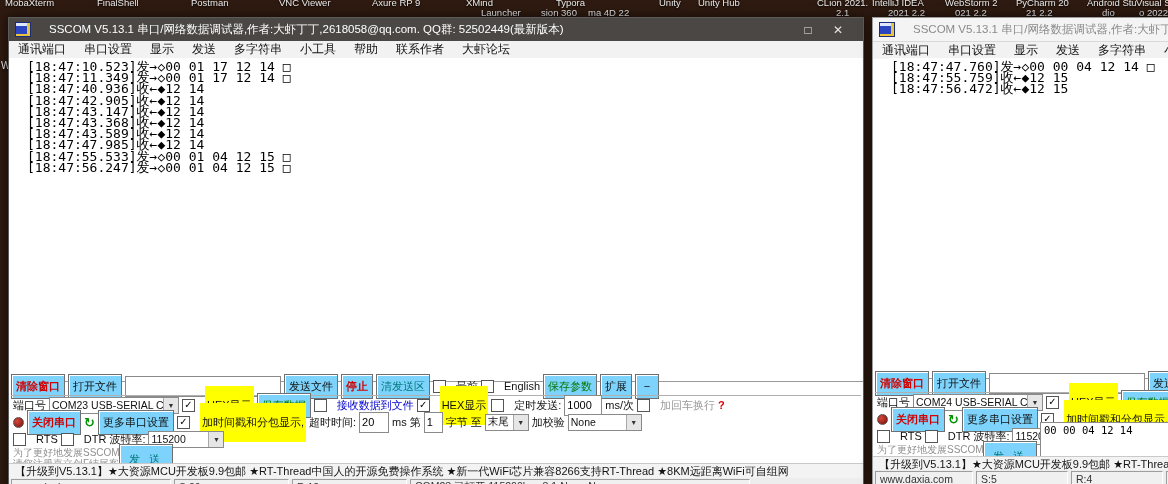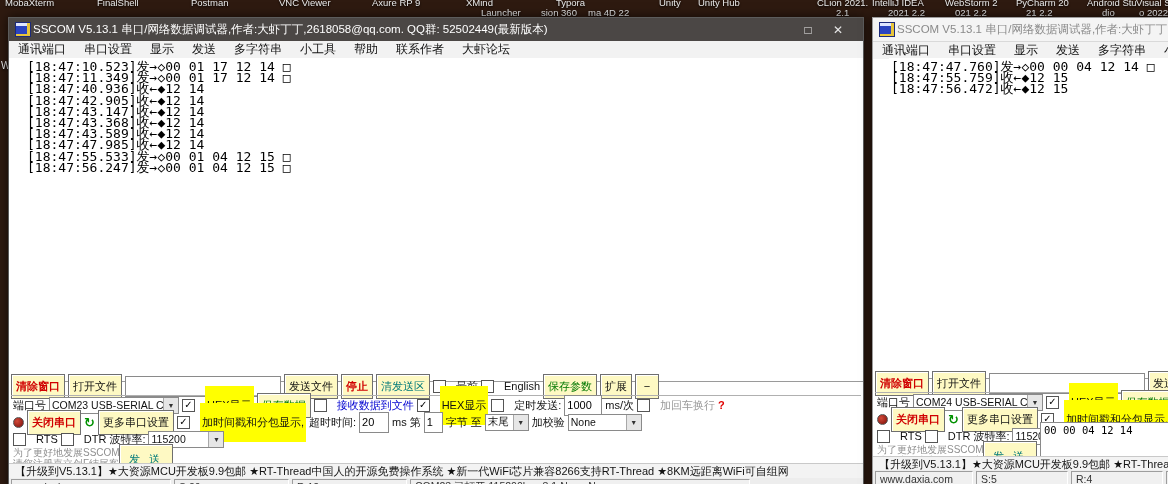--- a/index.html
+++ b/index.html
@@ -11,41 +11,41 @@
       repeating-linear-gradient(90deg, rgba(255,255,255,0.06) 0 2px, rgba(255,255,255,0) 2px 88px),
       repeating-linear-gradient(90deg, rgba(0,0,0,0.38) 0 3px, rgba(0,0,0,0) 3px 141px),
       linear-gradient(180deg,#41251६,#341c10 40%,#2a1409);
   }
   .desk-label{position:absolute;color:#e9e9e9;font-size:9.5px;white-space:nowrap;text-shadow:0 1px 2px #000;}
   .desk-row1 .desk-label{top:-3px;}
   .desk-row2 .desk-label{top:7px;}
   .w-frag{position:absolute;left:1px;top:60px;color:#f2f2f2;font-size:10px;text-shadow:0 1px 2px #000;}
 
   .win{position:absolute;background:#fff;border:1px solid #5c5c5c;box-shadow:0 0 10px rgba(0,0,0,.65);}
-  .titlebar{height:23px;display:flex;align-items:center;gap:2px;padding:0 6px;font-size:11.5px;white-space:nowrap;overflow:hidden;}
+  .titlebar{height:23px;display:flex;align-items:center;gap:18px;padding:0 6px;font-size:11.5px;white-space:nowrap;overflow:hidden;}
   .titlebar.dark{background:#4b4745;color:#fff;}
   .titlebar.light{background:#f4f4f4;color:#8a8a8a;border-bottom:1px solid #d9d9d9;}
   .appicon{width:14px;height:13px;flex:0 0 14px;border:1px solid #1c2a7a;background:linear-gradient(180deg,#dfe6ff 0 3px,#2b44c0 3px);box-shadow:inset -2px -2px 0 #f3c greet;}
   .appicon{box-shadow:inset -3px -2px 0 #e8c53a;}
   .t-title{flex:1;overflow:hidden;white-space:nowrap;}
   .tb-btns{display:flex;gap:16px;padding-right:12px;color:#e6e6e6;font-size:12px;}
   .tb-btn{width:14px;text-align:center;cursor:default;}
 
   .menubar{height:17px;background:#f2f2f2;display:flex;align-items:center;font-size:12px;color:#111;}
   .menubar > div{padding:0 9px;white-space:nowrap;}
 
   .terminal{position:absolute;left:16px;right:0;background:#fff;border-bottom:1px solid #9a9a9a;
     font-family:"DejaVu Sans Mono",monospace;font-size:13px;line-height:11.2px;color:#000;
     padding:3px 0 0 2px;overflow:hidden;white-space:pre;}
   .tline{white-space:pre;}
 
   .row{position:absolute;display:flex;align-items:center;gap:3px;font-size:11px;color:#111;white-space:nowrap;}
   .rowline{position:absolute;left:2px;right:2px;border-bottom:1px solid #b0b0b0;height:0;}
 
-  .btn{background:#fef9c3;border:1px solid #6f6f6f;box-shadow:inset 1px 1px 0 #fff;
+  .btn{background:#7dd3fc;border:1px solid #6f6f6f;box-shadow:inset 1px 1px 0 #fff;
        display:inline-flex;align-items:center;justify-content:center;height:15px;padding:4px 4px;font-size:11px;}
   .btn.red{color:#d00000;font-weight:bold;}
   .btn.green{color:#007800;}
   .btn.teal{color:#007a7a;}
   .btn.send{height:20px;font-weight:normal;color:#007a7a;letter-spacing:3px;}
   .tinput{height:13px;border:1px solid #8a8a8a;background:#fff;font-size:11px;padding:3px 2px;font-family:inherit;}
   .combo{display:inline-flex;align-items:center;height:15px;border:1px solid #8a8a8a;background:#fff;font-size:10.5px;}
   .combo .ct{flex:1;padding:0 2px;overflow:hidden;white-space:nowrap;}
   .combo .ca{width:14px;align-self:stretch;background:#e6e6e6;border-left:1px solid #a8a8a8;display:flex;align-items:center;justify-content:center;}
   .combo .ca::after{content:"▼";font-size:7px;color:#333;}

